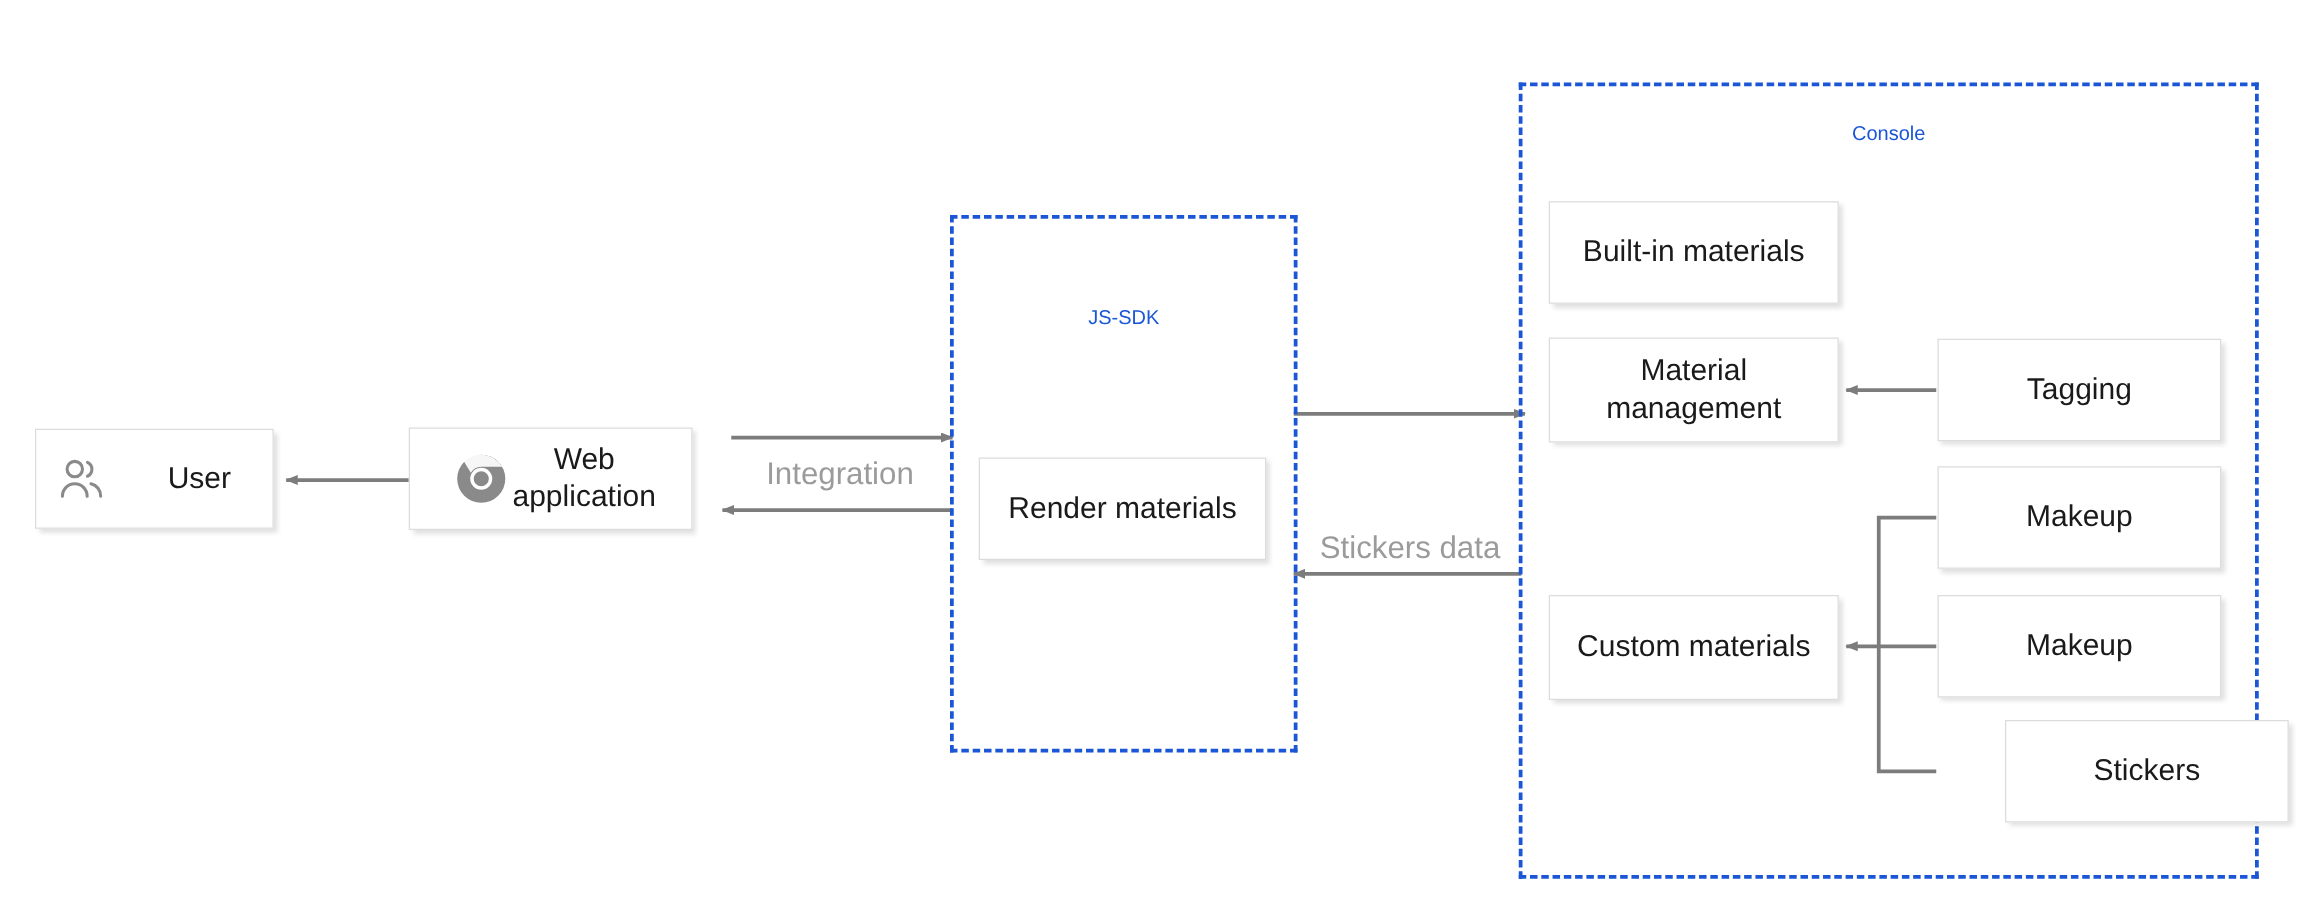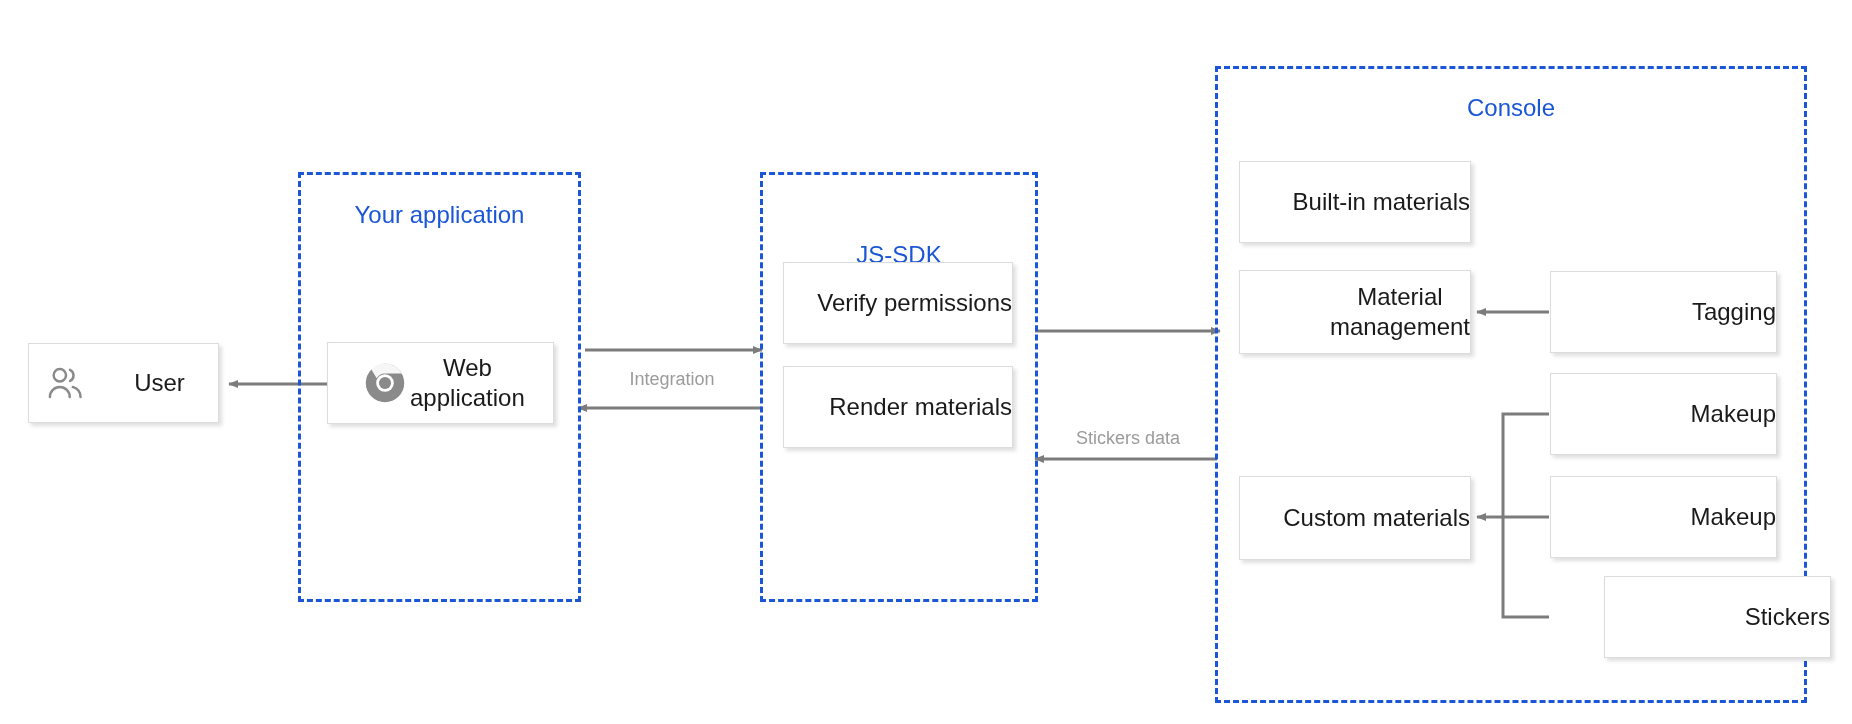--- a/index.html
+++ b/index.html
@@ -25,36 +25,36 @@
     border: 3px dashed #1a56d6;
     box-sizing: border-box;
     background: transparent;
   }
   .group-title {
     position: absolute;
     left: 0;
     right: 0;
     text-align: center;
     color: #1a56d6;
-    font-size: 24px;
+    font-size: 16px;
     line-height: 28px;
     white-space: nowrap;
     pointer-events: none;
   }
 
   
   .card {
     position: absolute;
     box-sizing: border-box;
     background: #ffffff;
     border: 1px solid #dcdcdc;
     box-shadow: 3px 3px 4px rgba(0,0,0,0.13);
     display: flex;
     align-items: center;
-    justify-content: flex-end;
+    justify-content: center;
     color: #1a1a1a;
     font-size: 24px;
     line-height: 30px;
     text-align: center;
   }
   .card .label { white-space: pre-line; }
 
   .card.with-icon {
     justify-content: flex-start;
   }
@@ -76,21 +76,21 @@
     top: 0;
     width: 1852px;
     height: 724px;
     pointer-events: none;
   }
 
   
   .edge-label {
     position: absolute;
     color: #9b9b9b;
-    font-size: 18px;
+    font-size: 25px;
     line-height: 22px;
     white-space: nowrap;
     text-align: center;
     pointer-events: none;
   }
 </style>
 </head>
 <body>
 
 <div id="canvas">
@@ -114,23 +114,20 @@
       <line x1="1217" y1="459" x2="1035" y2="459" marker-end="url(#ah)"></line>
 
       <line x1="1549" y1="312" x2="1477" y2="312" marker-end="url(#ah)"></line>
 
       <path d="M1549,414 L1503,414 L1503,617 L1549,617"></path>
       <line x1="1549" y1="517" x2="1503" y2="517"></line>
       <line x1="1503" y1="517" x2="1477" y2="517" marker-end="url(#ah)"></line>
     </g>
   </svg>
 
-  <div class="group" style="left:298px; top:172px; width:283px; height:430px;">
-    <div class="group-title" style="top:26px;">Your application</div>
-  </div>
 
   <div class="group" style="left:760px; top:172px; width:278px; height:430px;">
     <div class="group-title" style="top:26px;margin-top:40px;">JS-SDK</div>
   </div>
 
   <div class="group" style="left:1215px; top:66px; width:592px; height:637px;">
     <div class="group-title" style="top:25px;">Console</div>
   </div>
 
   <div class="card with-icon" style="left:28px; top:343px; width:191px; height:80px; padding:0 14px;gap:26px;">
@@ -153,23 +150,20 @@
         <path d="M5.8 34.5 A21 21 0 0 1 7.4 9.3 l9.1 15.8 a10.5 10.5 0 0 0 5.1 4.6 z" fill="#ffffff" opacity="0.0"></path>
         <circle cx="24" cy="24" r="9.6" fill="#ffffff"></circle>
         <circle cx="24" cy="24" r="6.6" fill="#8a8a8a"></circle>
         <path d="M24 17.4 a6.6 6.6 0 0 1 6.6 6.6 a6.6 6.6 0 0 1 -6.6 6.6 a6.6 6.6 0 0 1 -4.7 -1.95 l6-6 z" fill="#ffffff" opacity="0"></path>
       </svg>
     </span>
     <span class="label">Web
 application</span>
   </div>
 
-  <div class="card" style="left:783px; top:262px; width:230px; height:82px;">
-    <span class="label">Verify permissions</span>
-  </div>
 
   <div class="card" style="left:783px; top:366px; width:230px; height:82px;">
     <span class="label">Render materials</span>
   </div>
 
 
   <div class="card" style="left:1239px; top:161px; width:232px; height:82px;">
     <span class="label">Built-in materials</span>
   </div>
 

